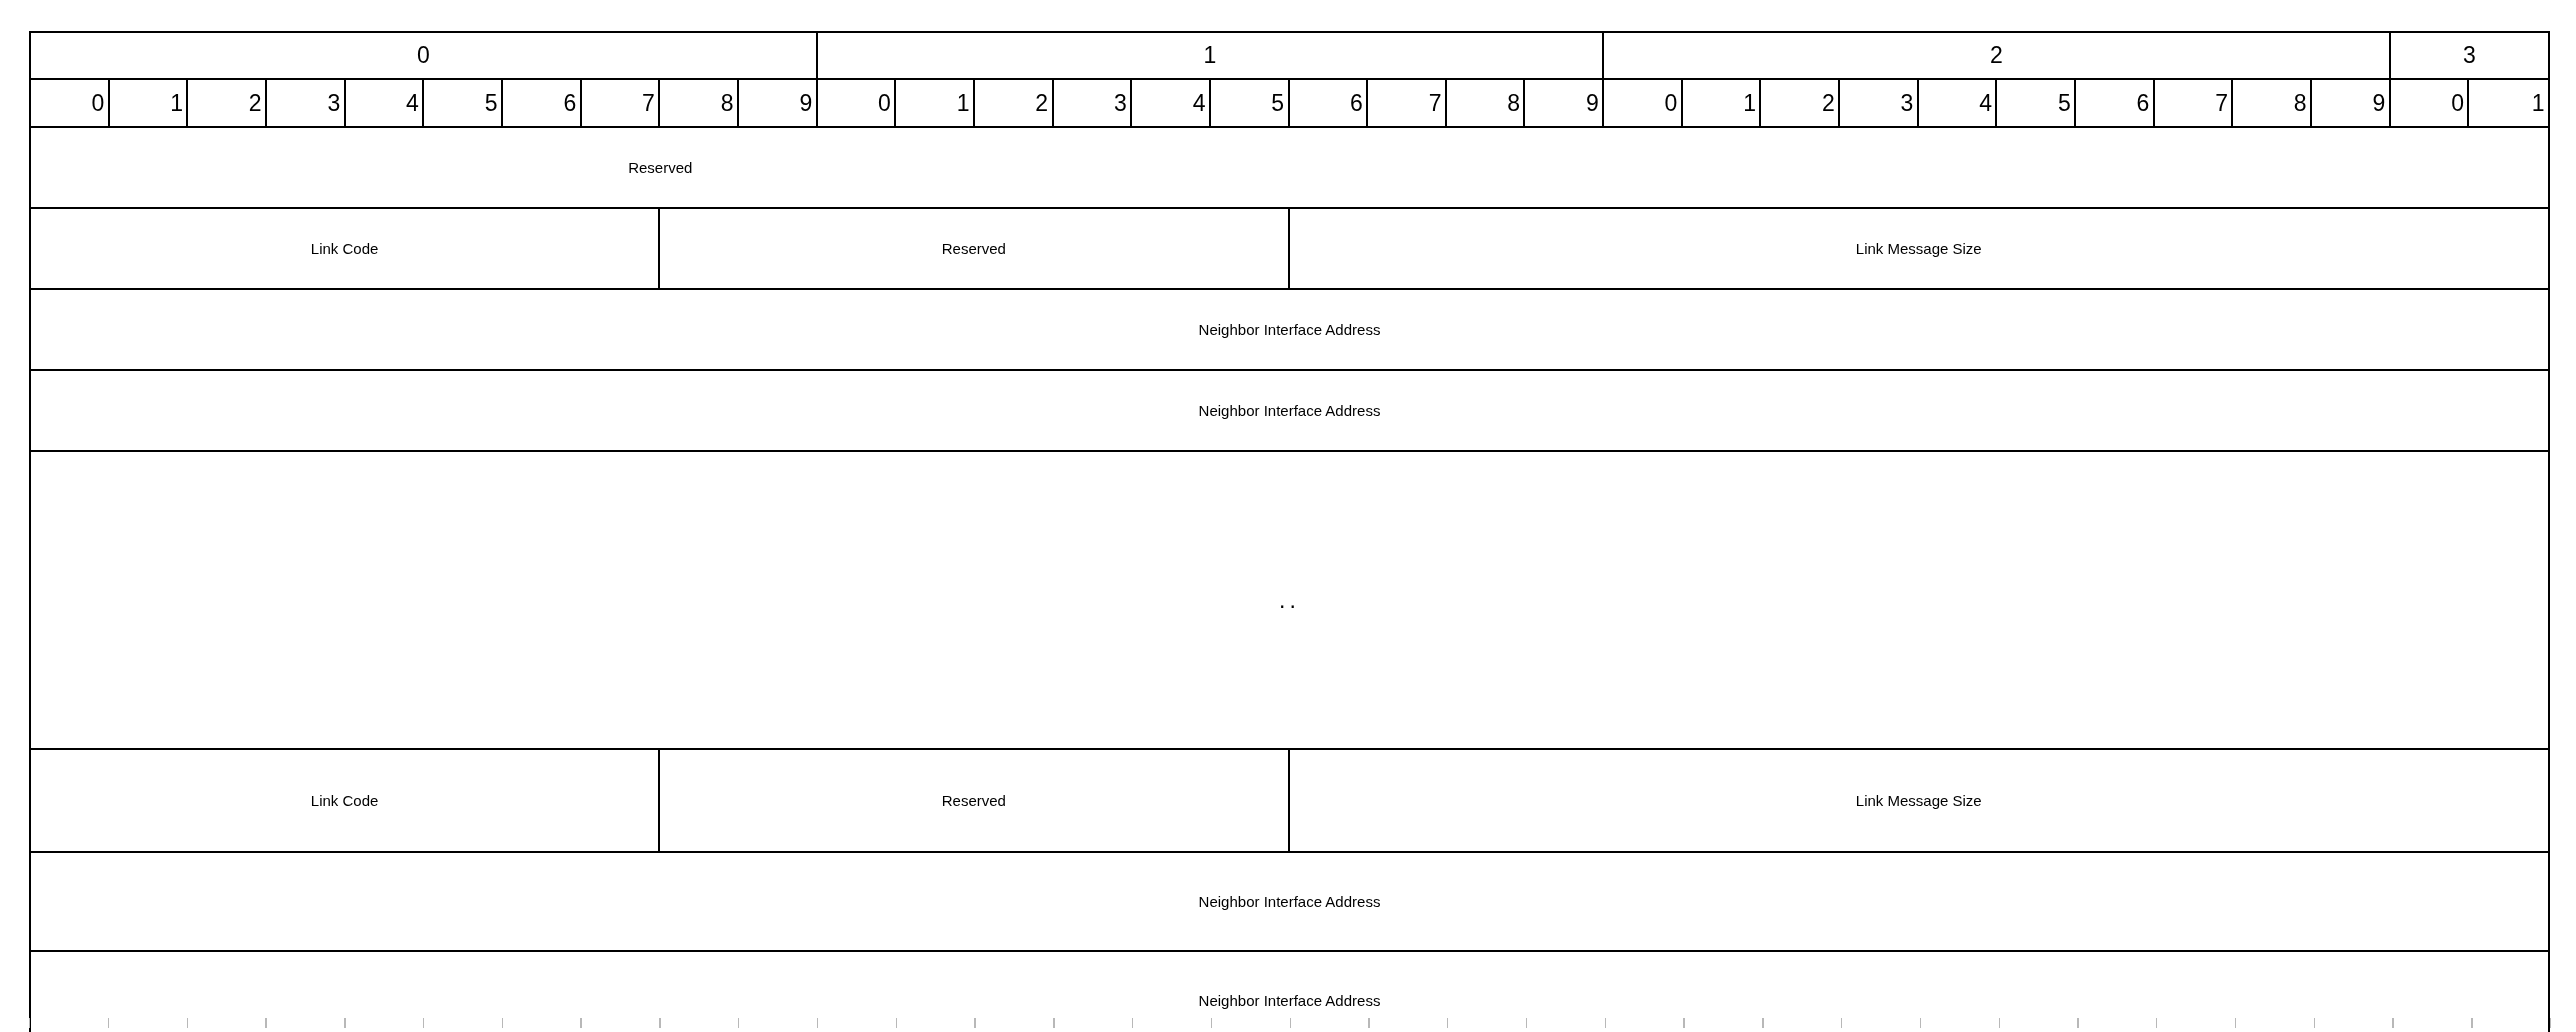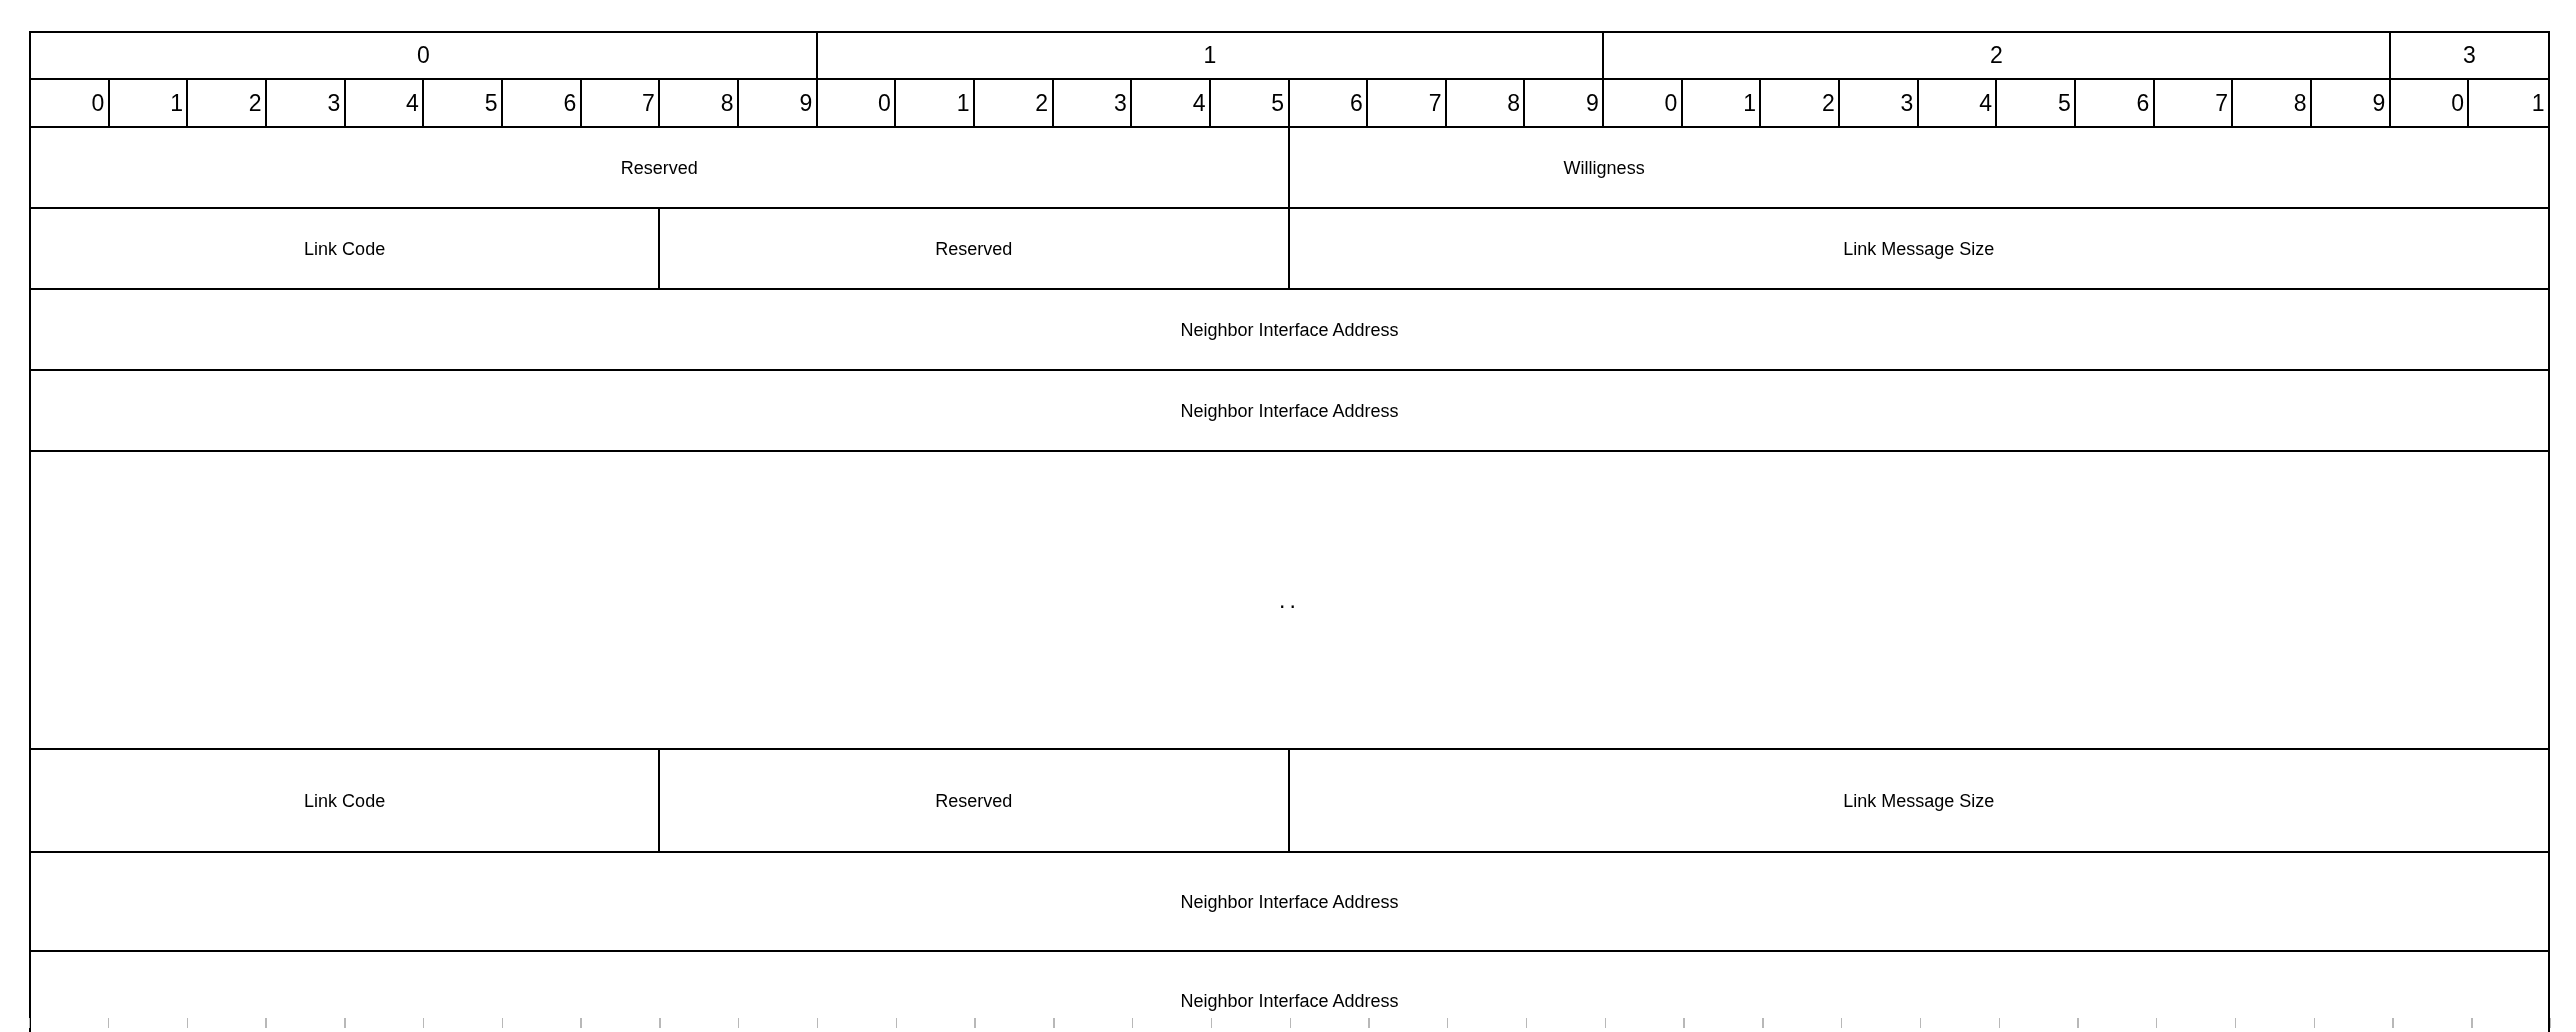--- a/index.html
+++ b/index.html
@@ -72,21 +72,21 @@
   }
   .bit-cell:last-child { border-right: none; }
 
   
   .field-cell {
     box-sizing: border-box;
     border-right: 2.1px solid #000000;
     display: flex;
     align-items: center;
     justify-content: center;
-    font-size: 18px;
+    font-size: 15px;
     line-height: 1;
     text-align: center;
     overflow: hidden;
   }
   .field-cell:last-child { border-right: none; }
   .row-h118 { height: 81px; }
   .row-h150 { height: 103px; }
   .row-h145 { height: 99px; }
   .row-h142 { height: 97px; }
   .row-h435 { height: 298px; }
@@ -157,21 +157,20 @@
         <div class="bit-cell" style="width: 3.125%;">7</div>
         <div class="bit-cell" style="width: 3.125%;">8</div>
         <div class="bit-cell" style="width: 3.125%;">9</div>
         <div class="bit-cell" style="width: 3.125%;">0</div>
         <div class="bit-cell" style="width: 3.125%;">1</div>
       </div>
 
     <div id="field-rows">
         <div class="pkt-row row-h118">
           <div class="field-cell" style="width: 50%;">Reserved</div>
-          <div class="field-cell" style="width: 25%;">Willigness</div>
         </div>
         <div class="pkt-row row-h118">
           <div class="field-cell" style="width: 25%;">Link Code</div>
           <div class="field-cell" style="width: 25%;">Reserved</div>
           <div class="field-cell" style="width: 50%;">Link Message Size</div>
         </div>
         <div class="pkt-row row-h118">
           <div class="field-cell" style="width: 100%;">Neighbor Interface Address</div>
         </div>
         <div class="pkt-row row-h118">

